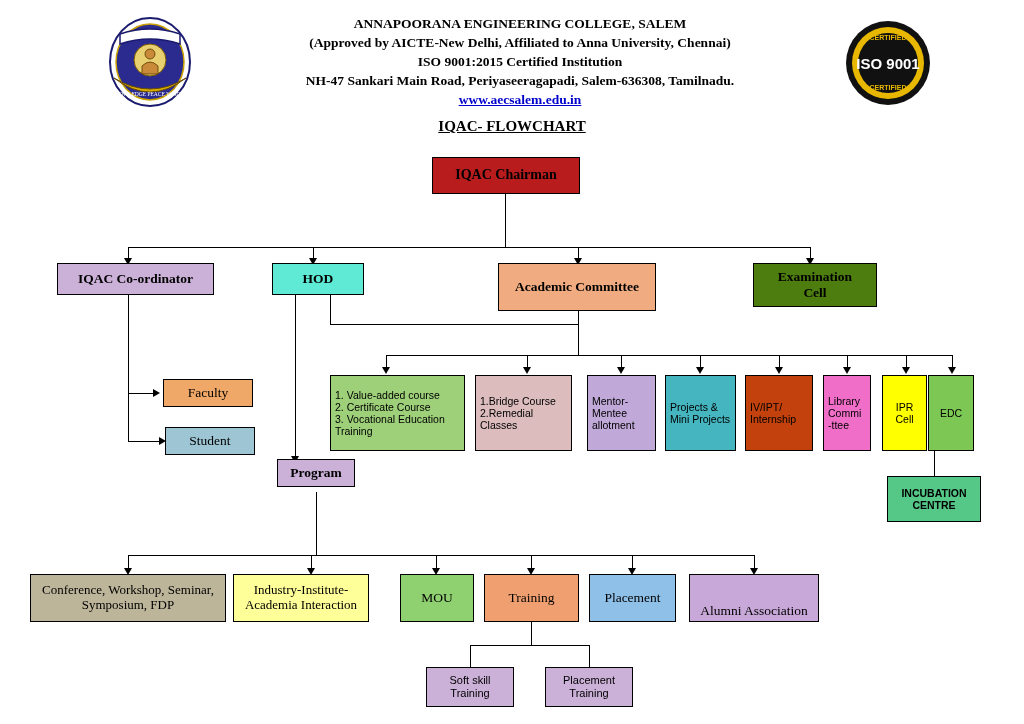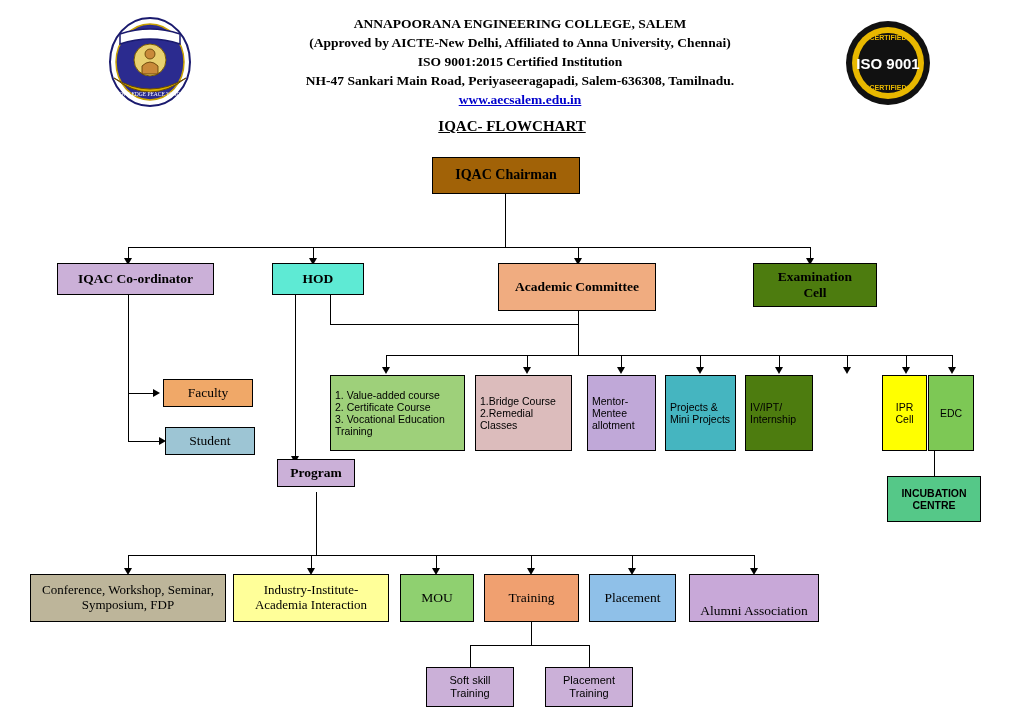--- a/index.html
+++ b/index.html
@@ -195,21 +195,21 @@
   <div class="ln v abs" style="left:632px; top:555px; height:16px;"></div>
   <div class="arrow-down" style="left:628px; top:568px;"></div>
   <div class="ln v abs" style="left:754px; top:555px; height:16px;"></div>
   <div class="arrow-down" style="left:750px; top:568px;"></div>
 
   <div class="ln v abs" style="left:531px; top:622px; height:24px;"></div>
   <div class="ln h abs" style="left:470px; top:645px; width:119px;"></div>
   <div class="ln v abs" style="left:470px; top:645px; height:22px;"></div>
   <div class="ln v abs" style="left:589px; top:645px; height:22px;"></div>
 
-  <div class="abs box serif bold" style="left:432px; top:157px; width:148px; height:37px; background:#a16207; font-size:14px;">
+  <div class="abs box serif bold" style="left:432px; top:157px; width:148px; height:37px; background:#b91c1c; font-size:14px;">
     <span class="inner">IQAC Chairman</span>
   </div>
 
   <div class="abs box serif bold" style="left:57px; top:263px; width:157px; height:32px; background:#cbb0d8; font-size:13.5px;">
     <span class="inner">IQAC Co-ordinator</span>
   </div>
 
   <div class="abs box serif bold" style="left:272px; top:263px; width:92px; height:32px; background:#5eead4; font-size:13.5px;">
     <span class="inner">HOD</span>
   </div>
@@ -247,42 +247,45 @@
   </div>
 
   <div class="abs box sans" style="left:587px; top:375px; width:69px; height:76px; background:#c0a8d8; font-size:10.5px;">
     <span class="inner left">Mentor-Mentee allotment</span>
   </div>
 
   <div class="abs box sans" style="left:665px; top:375px; width:71px; height:76px; background:#45b5c0; font-size:10.5px;">
     <span class="inner left">Projects &amp; Mini Projects</span>
   </div>
 
-  <div class="abs box sans" style="left:745px; top:375px; width:68px; height:76px; background:#4d7c0f; font-size:10.5px;">
+  <div class="abs box sans" style="left:745px; top:375px; width:68px; height:76px; background:#c2410c; font-size:10.5px;">
     <span class="inner left">IV/IPT/ Internship</span>
   </div>
 
+  <div class="abs box sans" style="left:823px; top:375px; width:48px; height:76px; background:#f06ec8; font-size:10.5px;">
+    <span class="inner left">Library Commi -ttee</span>
+  </div>
 
   <div class="abs box sans" style="left:882px; top:375px; width:45px; height:76px; background:#ffff00; font-size:10.5px;">
     <span class="inner">IPR Cell</span>
   </div>
 
   <div class="abs box sans" style="left:928px; top:375px; width:46px; height:76px; background:#7dc855; font-size:10.5px;">
     <span class="inner">EDC</span>
   </div>
 
   <div class="abs box sans bold" style="left:887px; top:476px; width:94px; height:46px; background:#55c888; font-size:10.5px;">
     <span class="inner">INCUBATION CENTRE</span>
   </div>
 
   <div class="abs box serif" style="left:30px; top:574px; width:196px; height:48px; background:#bdb59a; font-size:13px;">
     <span class="inner">Conference, Workshop, Seminar, Symposium, FDP</span>
   </div>
 
-  <div class="abs box serif" style="left:233px; top:574px; width:156px; height:48px; background:#ffff99; font-size:13px;">
+  <div class="abs box serif" style="left:233px; top:574px; width:136px; height:48px; background:#ffff99; font-size:13px;">
     <span class="inner">Industry-Institute-Academia Interaction</span>
   </div>
 
   <div class="abs box serif" style="left:400px; top:574px; width:74px; height:48px; background:#8fd070; font-size:13.5px;">
     <span class="inner">MOU</span>
   </div>
 
   <div class="abs box serif" style="left:484px; top:574px; width:95px; height:48px; background:#f0a070; font-size:13.5px;">
     <span class="inner">Training</span>
   </div>

